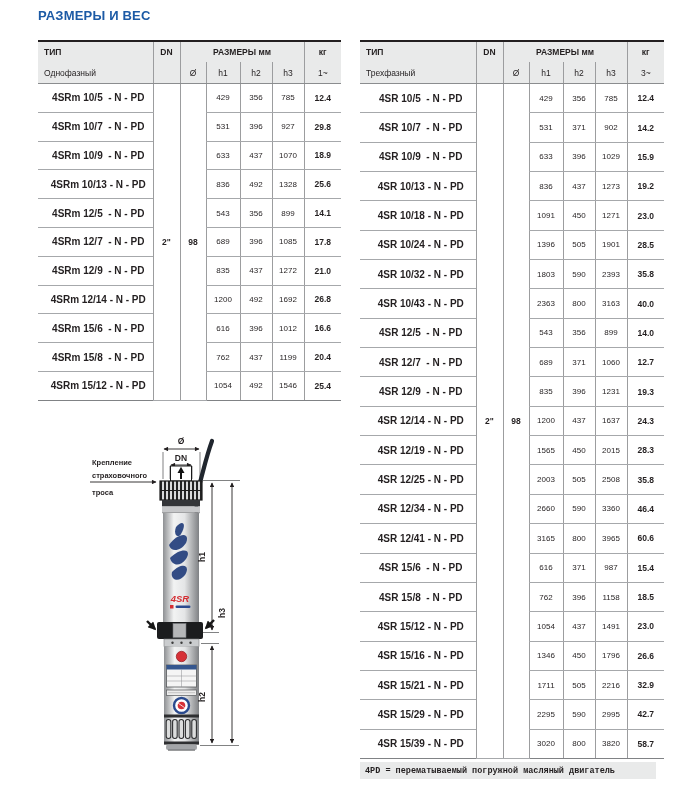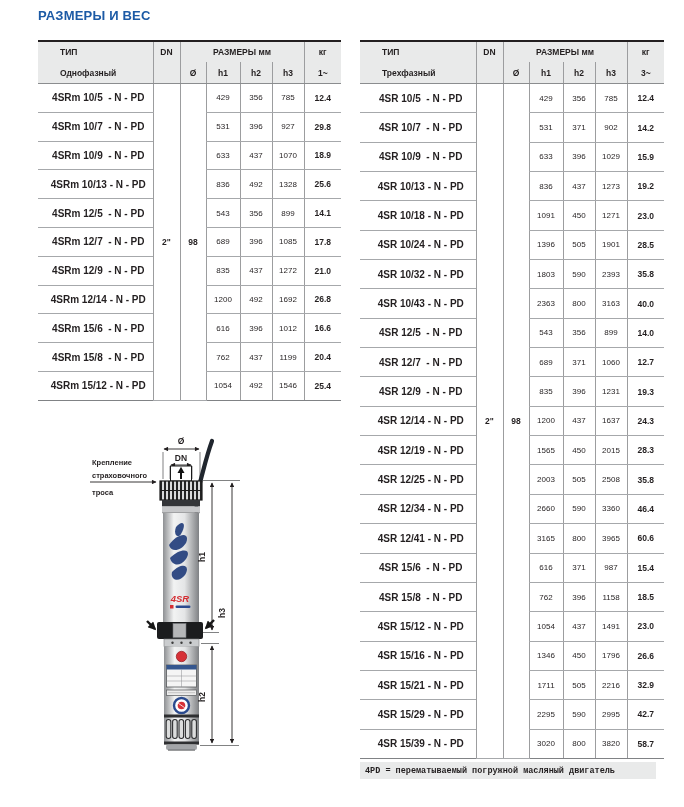--- a/index.html
+++ b/index.html
@@ -7,24 +7,24 @@
         font-family:"Liberation Sans",sans-serif;color:#231f20;}
   .title{position:absolute;left:38px;top:8px;margin:0;font-size:13px;font-weight:bold;
          color:#1c5aa5;letter-spacing:.2px;}
   table.tbl{position:absolute;top:40px;border-collapse:collapse;table-layout:fixed;
             border-top:2px solid #231f20;}
   table.tbl.left{left:38px;width:303px;}
   table.tbl.right{left:360px;width:304px;}
   .tbl th,.tbl td{padding:0;vertical-align:middle;font-size:8px;}
   .tbl thead th{background:#e9eaea;text-align:center;font-weight:bold;font-size:8.5px;}
   .tbl .h1row th{height:20px;}
-  .tbl .h2row th{height:21px;font-weight:bold;border-bottom:1px solid #8b8d8f;}
+  .tbl .h2row th{height:21px;font-weight:normal;border-bottom:1px solid #8b8d8f;}
   .tbl .h1row th+th{border-left:1px solid #9c9d9f;}
   .tbl .h2row th+th{border-left:1px solid #9c9d9f;}
-  .tbl th.ltxt{text-align:left;padding-left:22px;}
+  .tbl th.ltxt{text-align:left;padding-left:6px;}
   .tbl tbody td{border-bottom:1px solid #a6a8ab;}
   .tbl.left tbody tr{height:28.8px;}
   .tbl.right tbody tr{height:29.35px;}
   .tbl tbody tr:last-child td{border-bottom:1.5px solid #808285;}
   td.model{font-weight:bold;font-size:10px;text-align:center;padding-left:6px;white-space:pre;}
   td.num{text-align:center;border-left:1px solid #9c9d9f;}
   td.kg{font-weight:bold;font-size:8.5px;}
   td.dnc,td.diac{text-align:center;font-weight:bold;font-size:8.5px;
                  border-left:1px solid #9c9d9f;border-bottom:1.5px solid #808285;}
   .footnote{position:absolute;left:360px;top:762px;width:296px;box-sizing:border-box;

